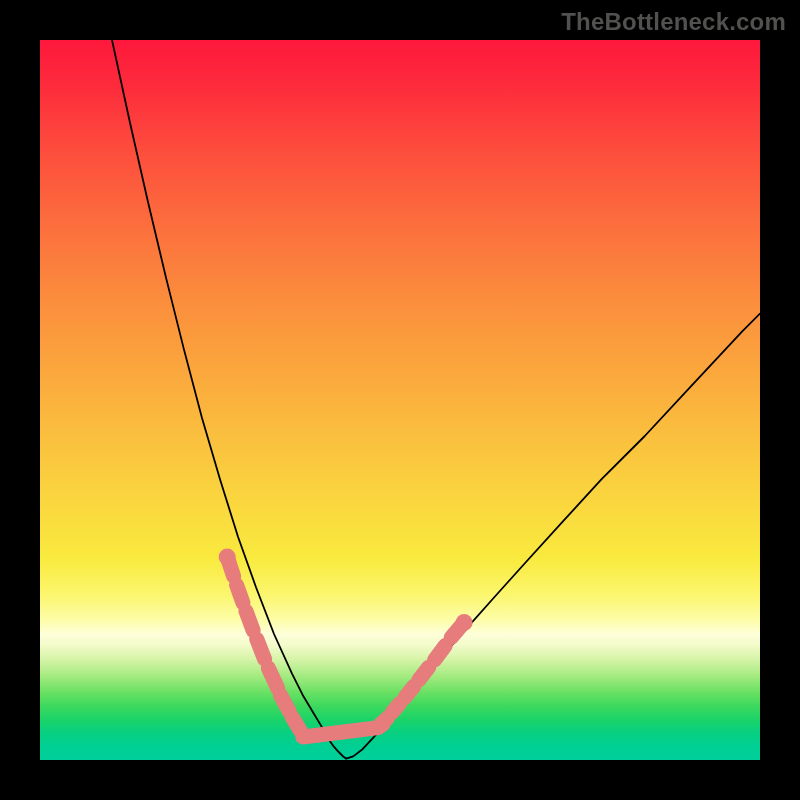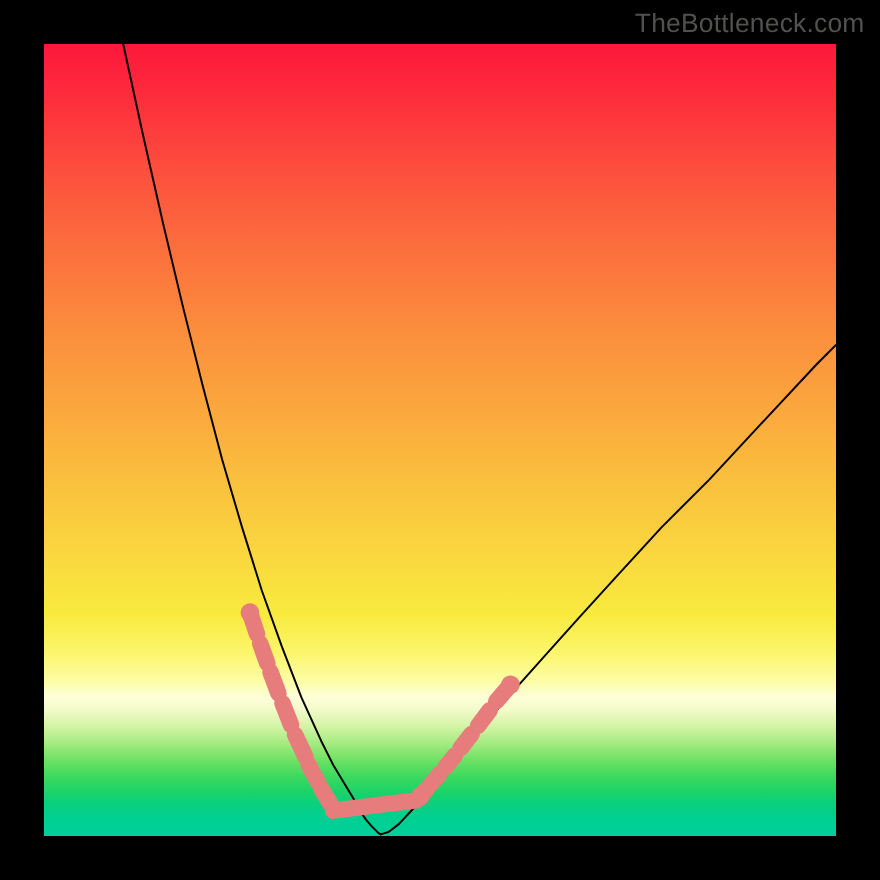--- a/index.html
+++ b/index.html
@@ -16,21 +16,21 @@
     height: 800px;
     background: #000000;
   }
   .watermark {
     position: absolute;
     top: 8px;
     right: 14px;
     font-family: Arial, Helvetica, sans-serif;
     font-size: 24px;
     color: #51514f;
-    font-weight: 400;
+    font-weight: 700;
     letter-spacing: 0.2px;
     z-index: 10;
     text-align: right;
   }
   .plot-area {
     position: absolute;
     left: 40px;
     top: 40px;
     width: 720px;
     height: 720px;

